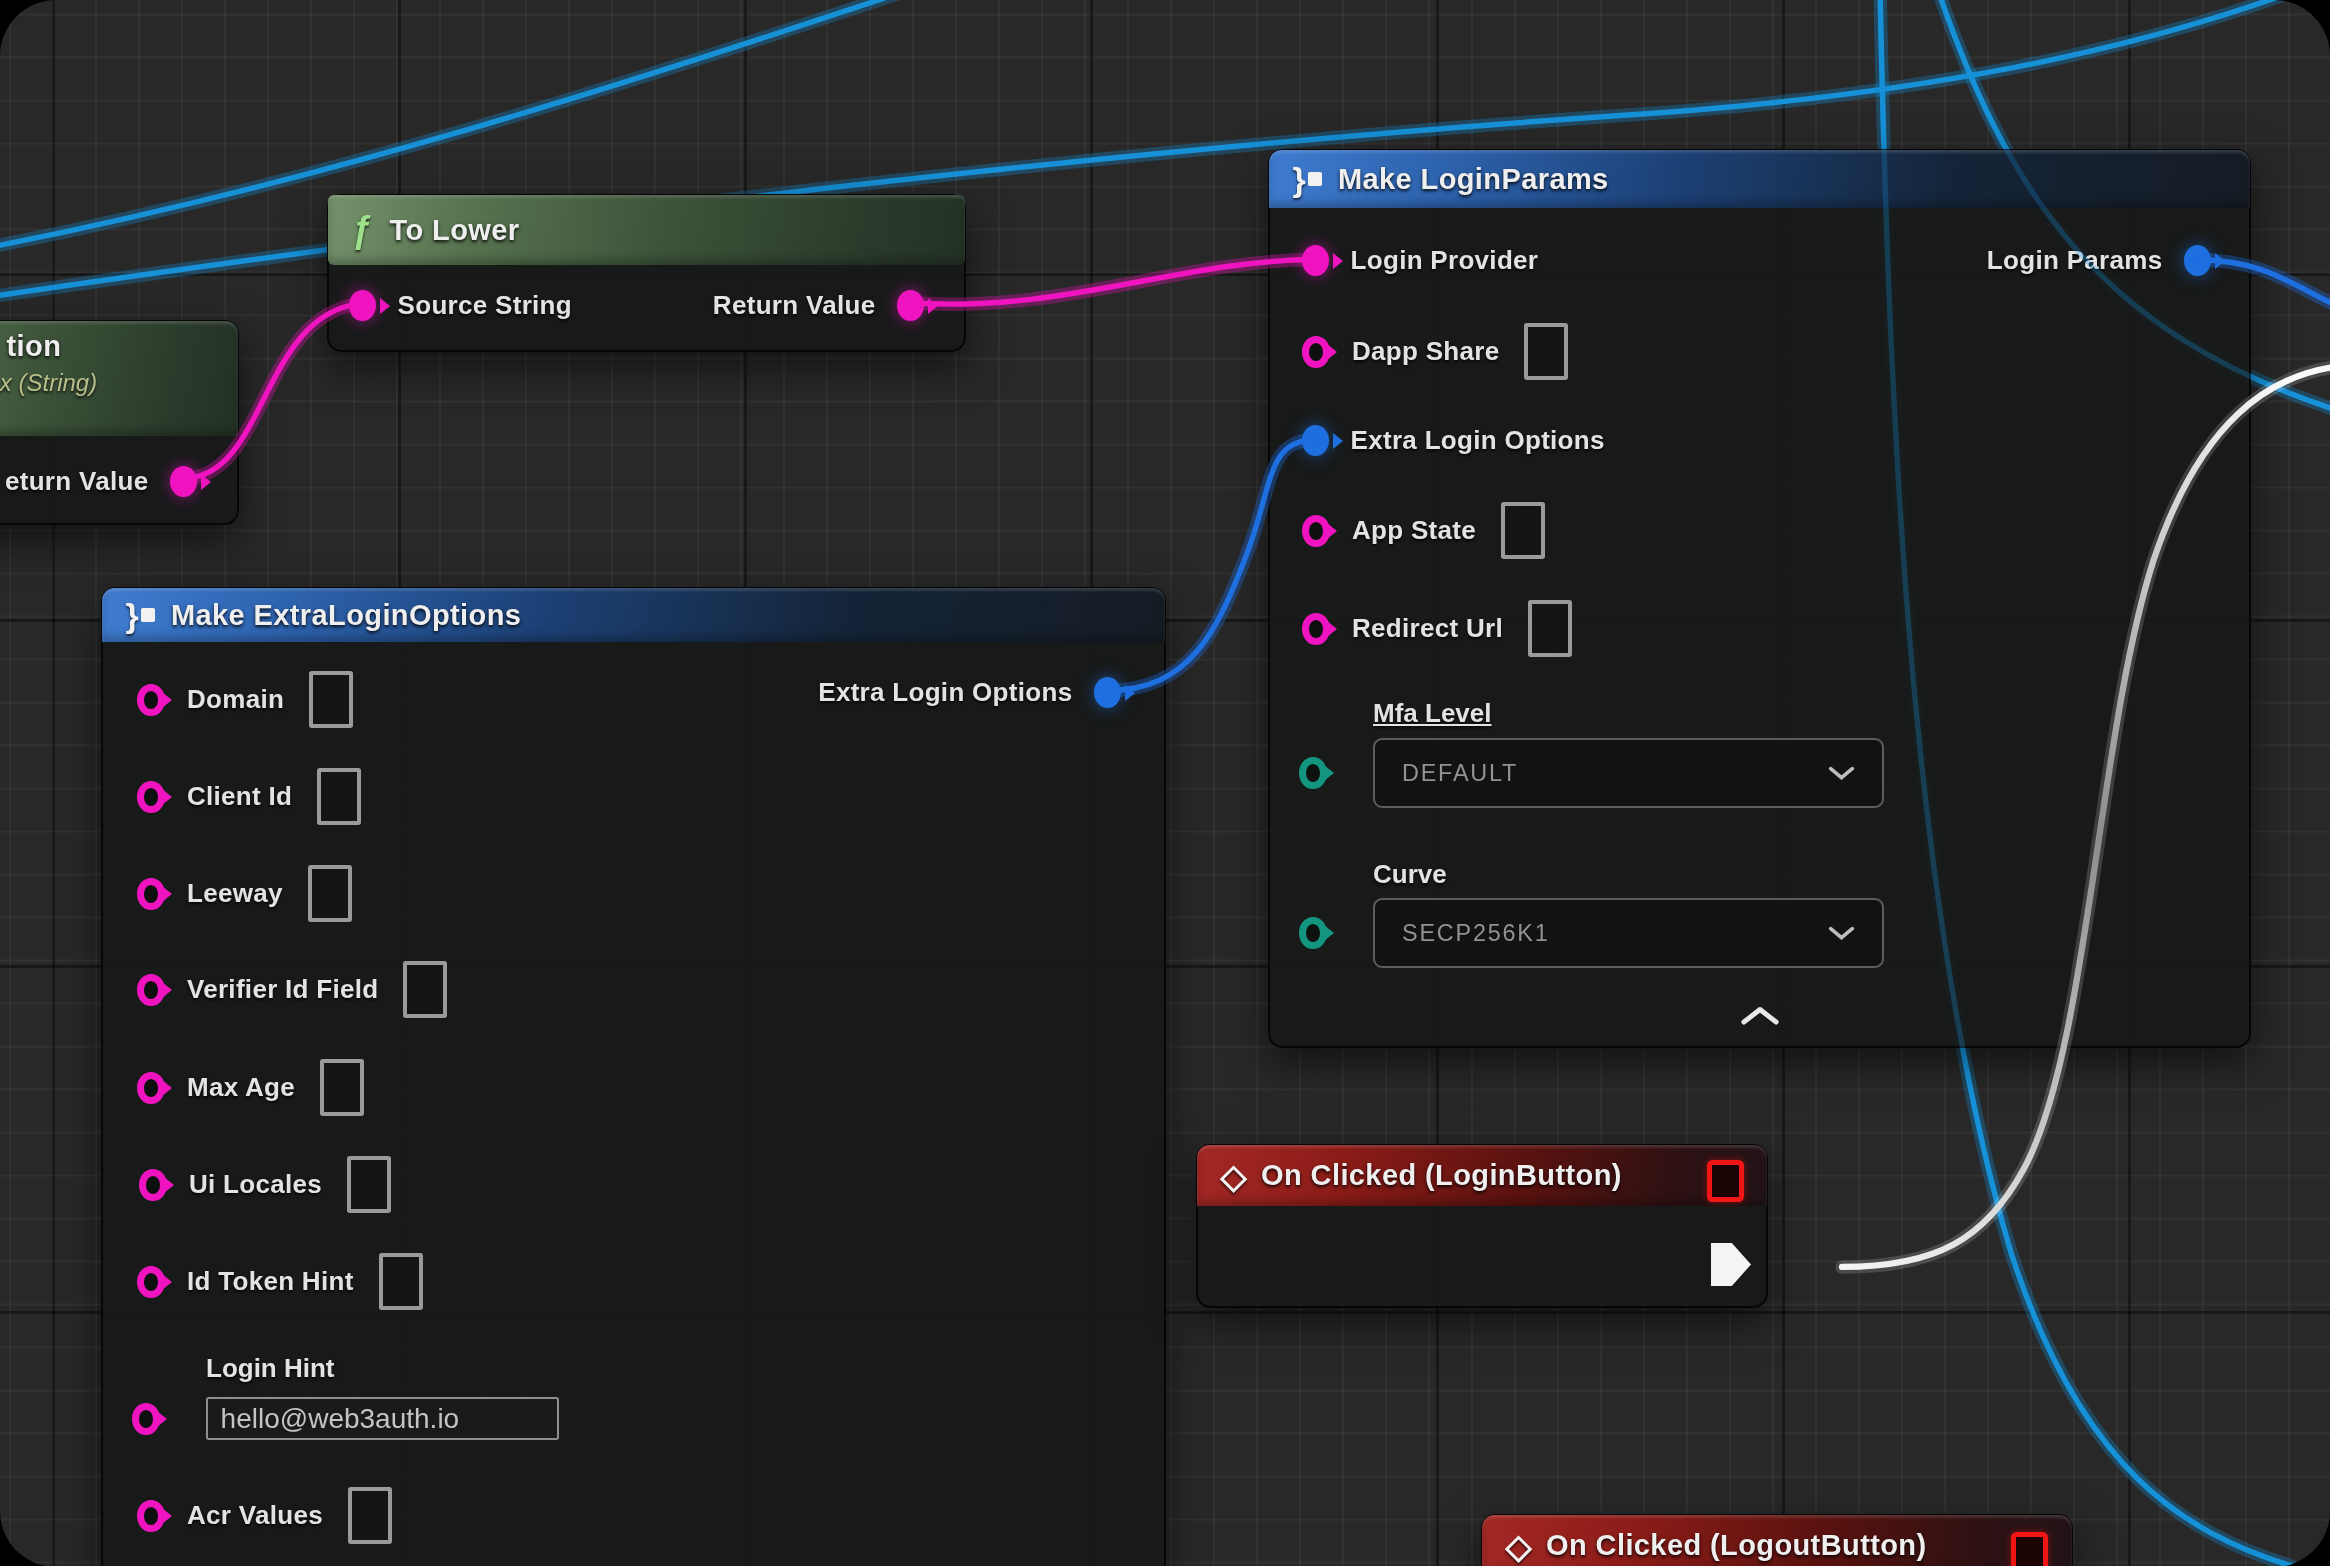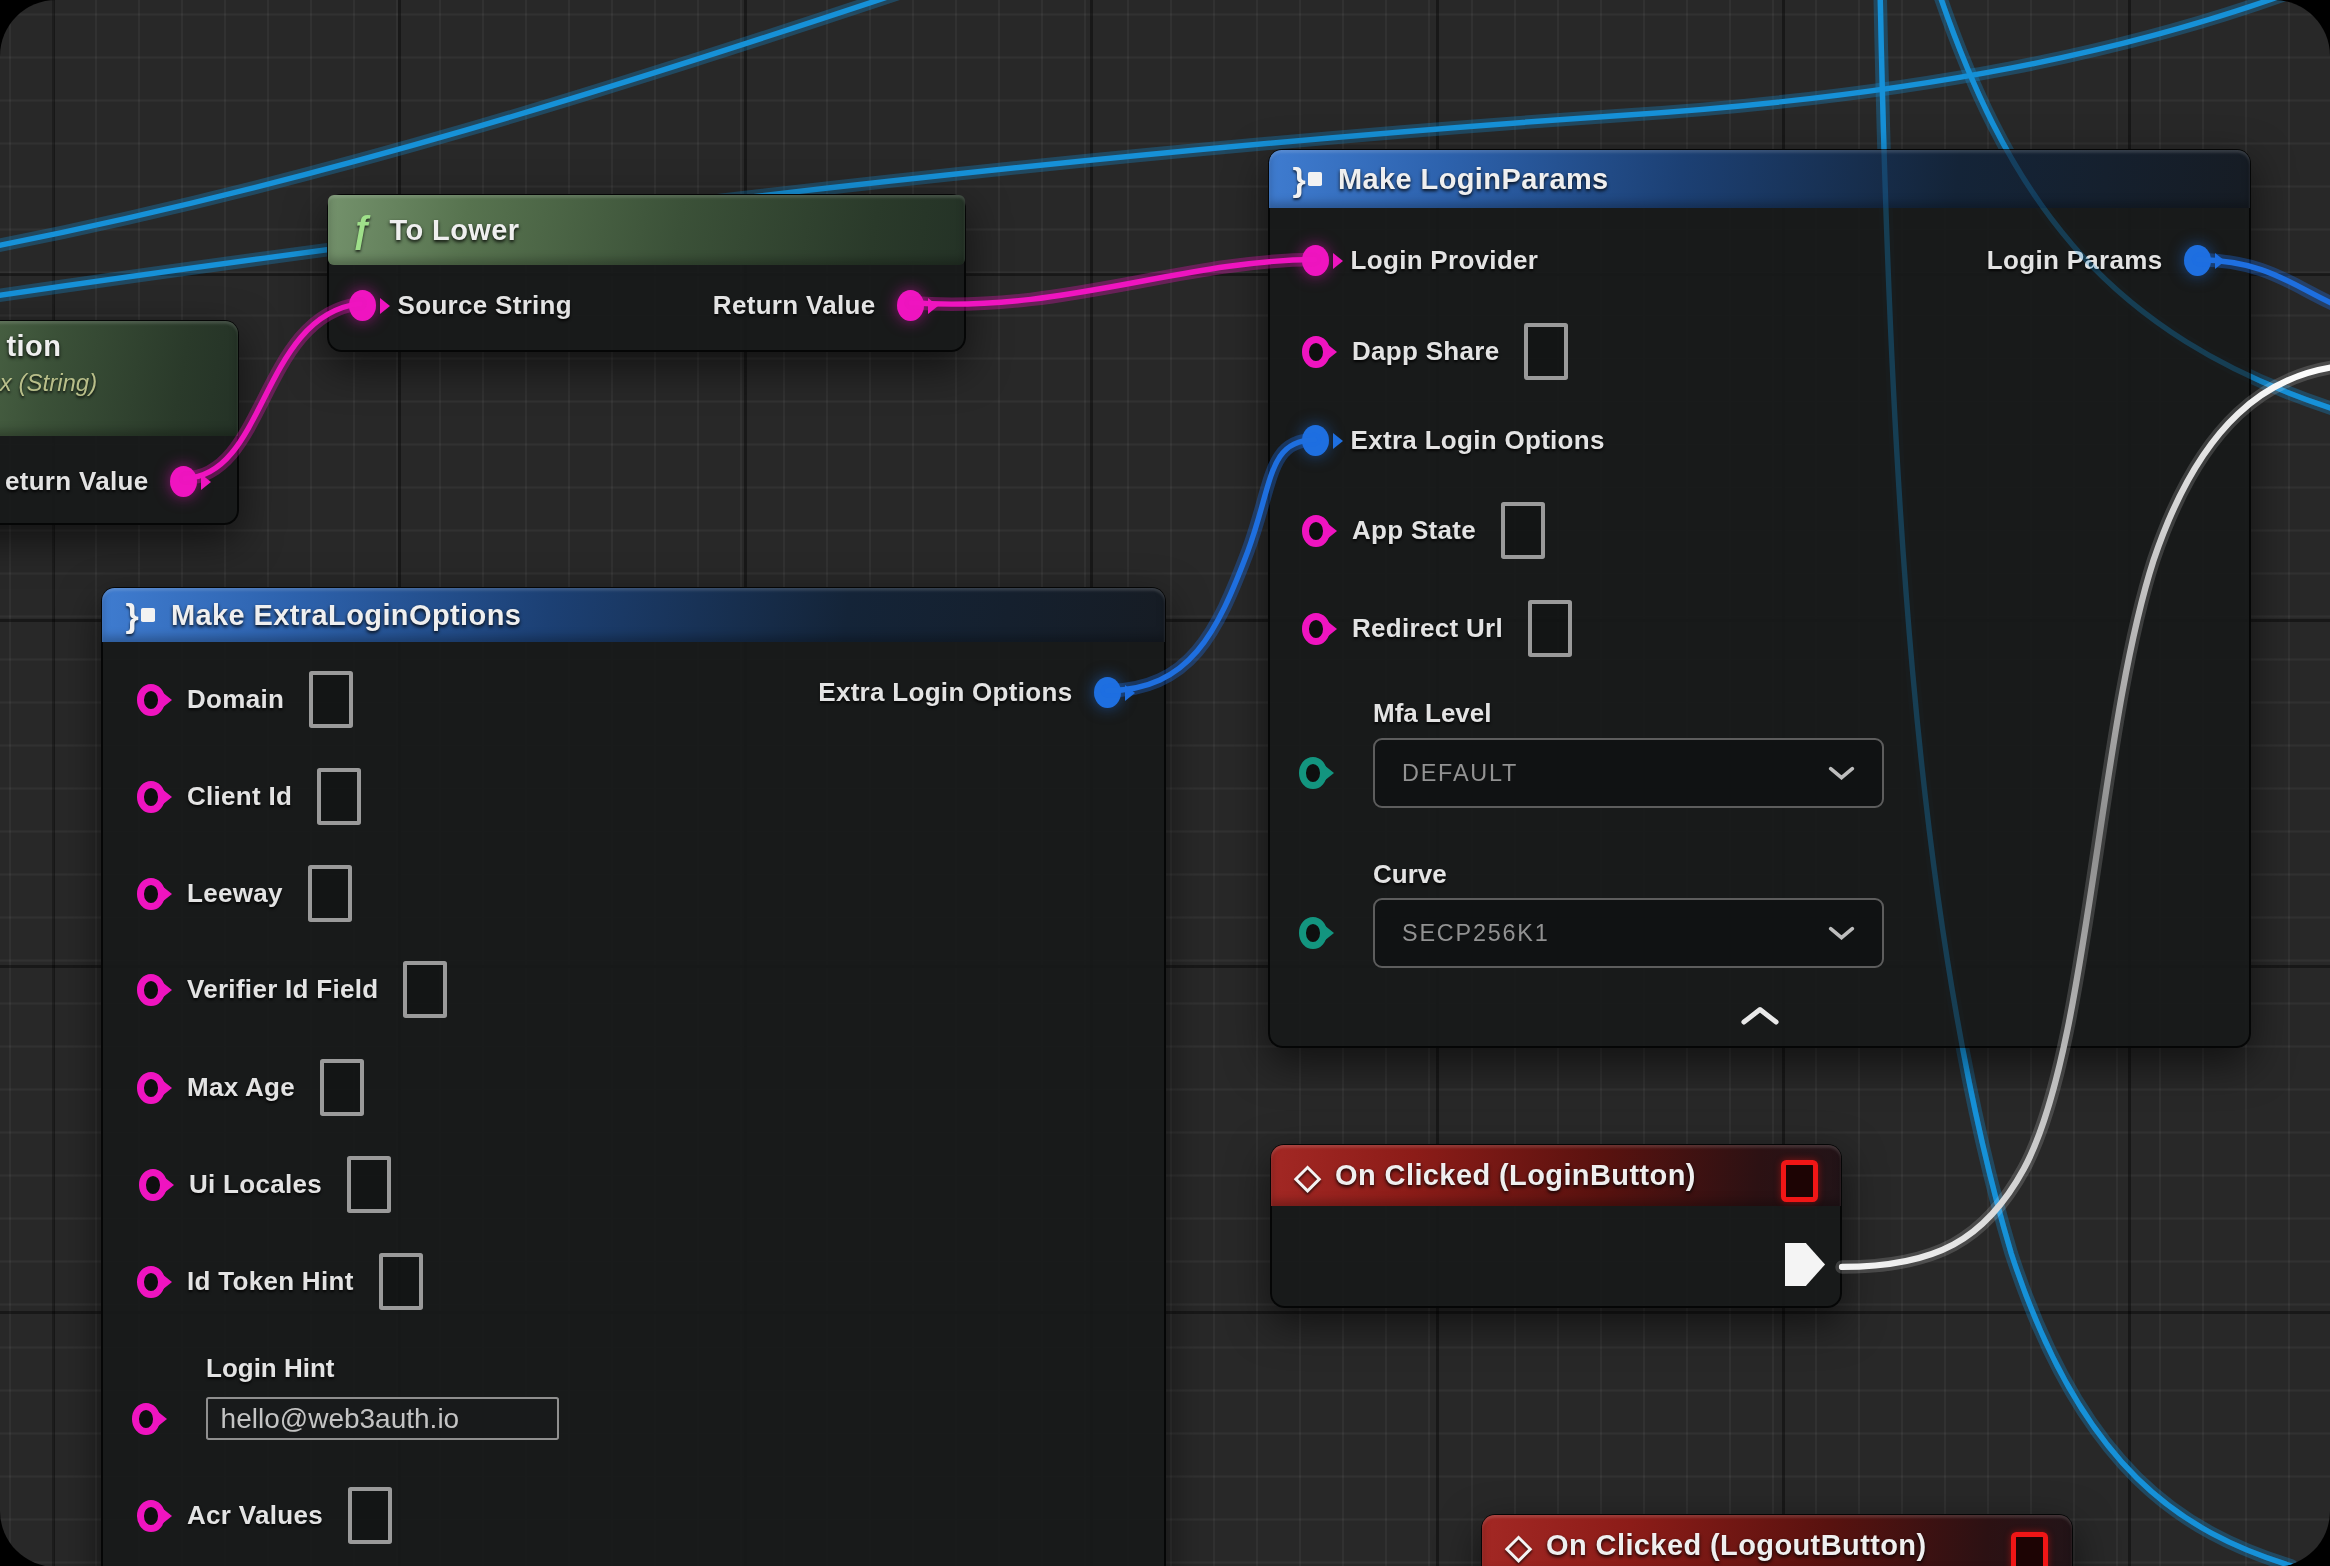--- a/index.html
+++ b/index.html
@@ -195,21 +195,21 @@
       <span class="pin str hollow"></span>
       <span class="plabel">App State</span>
       <span class="cb"></span>
     </div>
     <div class="row" style="left:32px;top:446px;">
       <span class="pin str hollow"></span>
       <span class="plabel">Redirect Url</span>
       <span class="cb"></span>
     </div>
     <div>
-      <span class="sel-label" style="top:547px;">Mfa Level</span>
+      <span class="sel-label" style="top:547px;text-decoration:underline;">Mfa Level</span>
       <span class="pin enum hollow tpin" style="top:606px;"></span>
       <div class="dd" style="top:587px;">
         <span class="val">DEFAULT</span>
         <svg width="27" height="14.4" viewBox="0 0 30 16">
           <polyline points="3,3 15,13 27,3" stroke="#bdbdbd" stroke-width="4" fill="none" stroke-linecap="round"></polyline>
           </svg>
       </div>
     </div>
     <div>
       <span class="sel-label" style="top:708px;">Curve</span>
@@ -221,21 +221,21 @@
           </svg>
       </div>
     </div>
     <div class="collapse" style="top:854px;">
       <svg width="43" height="21.6" viewBox="0 0 48 24">
         <polyline points="6,19 24,5 42,19" stroke="#e8e8e8" stroke-width="5.5" fill="none" stroke-linecap="round" stroke-linejoin="round"></polyline>
         </svg>
     </div>
   </div>
 
-  <div class="node" style="left:1270px;top:1144px;width:572px;height:164px;">
+  <div class="node" style="left:1196px;top:1144px;width:572px;height:164px;">
     <div class="hdr hdr-red" style="height:61px;">
       <span class="ev-icon">◇</span>
       <span class="ntitle">On Clicked (LoginButton)</span>
     </div>
     <span class="badge" style="right:21.6px;top:14.4px;"></span>
     <span class="exec-out" style="left:513px;top:97px;"></span>
   </div>
 
   <div class="node" style="left:1481px;top:1514px;width:592px;height:126px;">
     <div class="hdr hdr-red" style="height:61px;">

